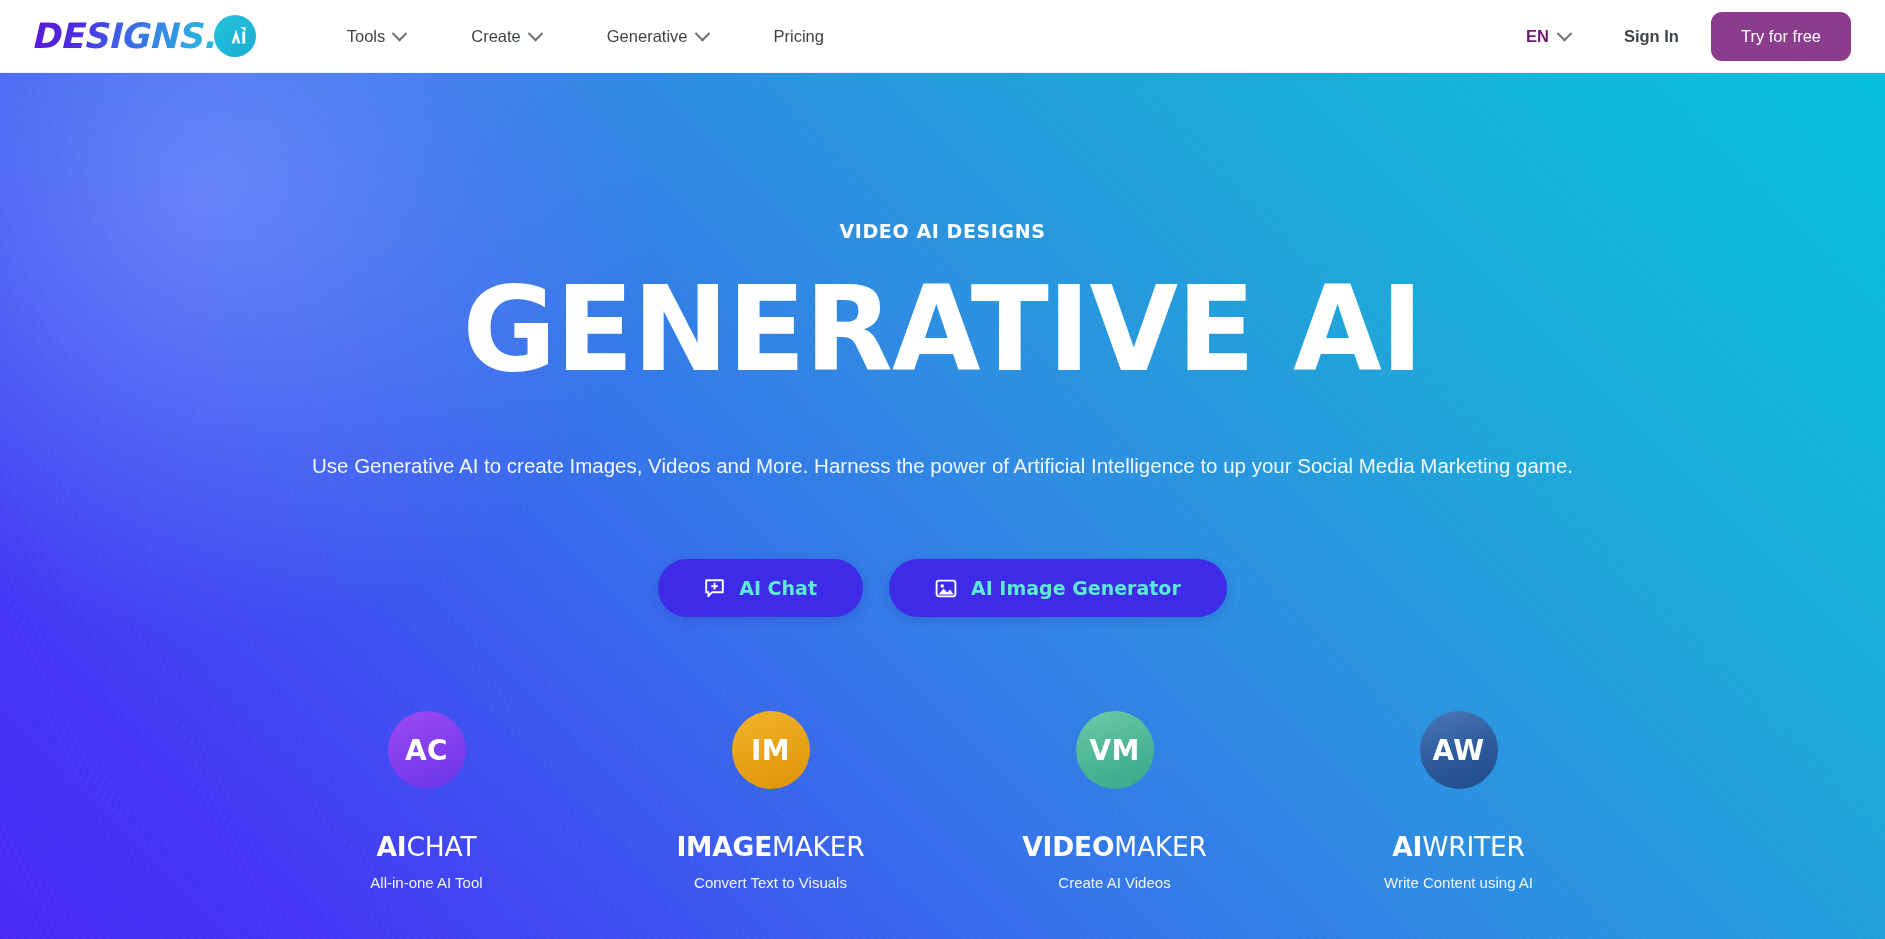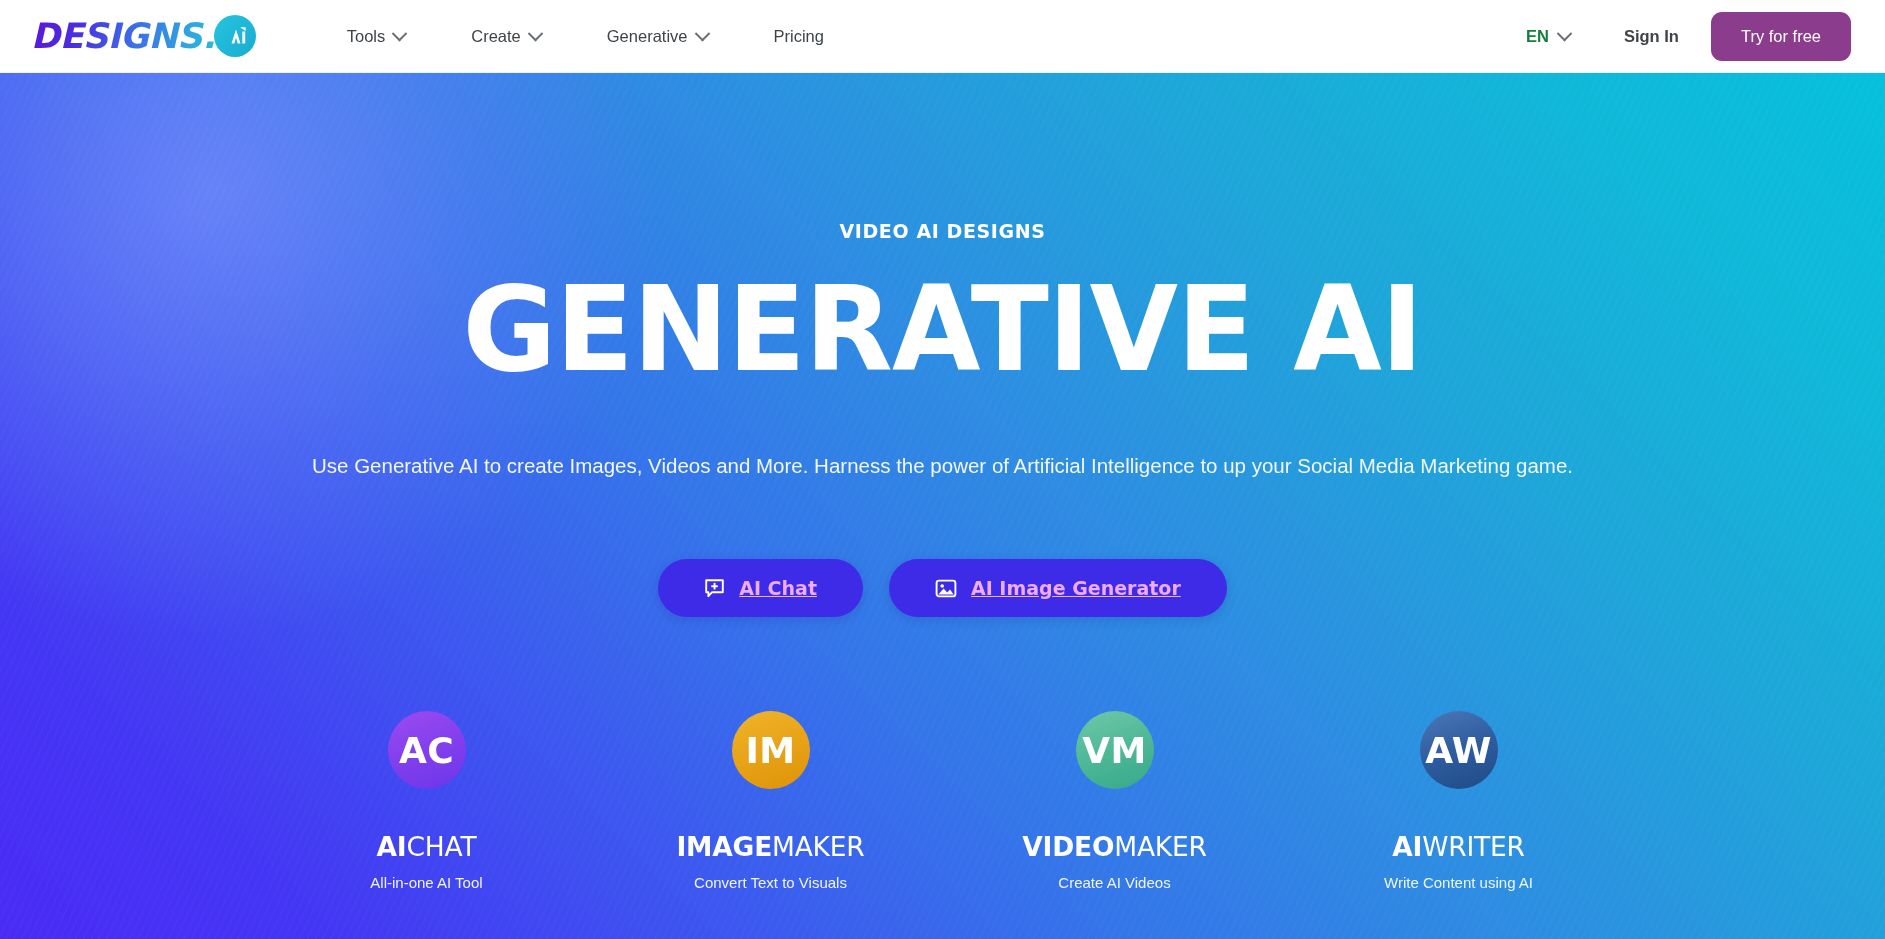--- a/index.html
+++ b/index.html
@@ -76,21 +76,21 @@
     border-bottom:2.2px solid #6b7076;
     transform:rotate(45deg) translate(-2px,-2px);
   }
   .header-right {
     margin-left:auto;
     display:flex;
     align-items:center;
   }
   .lang {
     display:flex; align-items:center; gap:10px;
-    font-size:16.5px; font-weight:600; color:#15803d;
+    font-size:16.5px; font-weight:600; color:#701a75;
     padding:0 22px; cursor:pointer;
   }
   .lang .chev {
     display:inline-block;
     width:11px; height:11px;
     border-right:2.2px solid #6b7076;
     border-bottom:2.2px solid #6b7076;
     transform:rotate(45deg) translate(-2px,-2px);
   }
   .signin {
@@ -178,53 +178,52 @@
     margin-top:78px;
     display:flex;
     justify-content:center;
     gap:26px;
   }
   .cta {
     display:flex;
     align-items:center;
     gap:14px;
     background:#3E2BE8;
-    color:#f0abfc;
+    color:#5eead4;
     border:none;
     border-radius:38px;
     padding:0 46px;
     height:58px;
     font-size:19px;
     font-weight:bold;
     cursor:pointer;
     font-family:"DejaVu Sans", sans-serif;
     box-shadow:0 3px 12px rgba(25,15,120,0.16);
     white-space:nowrap;
-    text-decoration:underline;
   }
   .cta svg { display:block; flex-shrink:0; }
 
   .features {
     margin-top:94px;
     display:flex;
     justify-content:center;
     gap:0;
   }
   .feature {
     width:344px;
     text-align:center;
     cursor:pointer;
   }
   .fcircle {
     width:78px; height:78px;
     border-radius:50%;
     margin:0 auto;
     display:flex; align-items:center; justify-content:center;
     color:#fff;
-    font-size:36px;
+    font-size:28px;
     font-weight:bold;
     font-family:"DejaVu Sans", sans-serif;
     letter-spacing:0.3px;
   }
   .fcircle.ac { background:linear-gradient(160deg,#9B4BF0 0%,#8540EE 45%,#6B36E8 100%); }
   .fcircle.im { background:linear-gradient(160deg,#F0B429 0%,#E8A317 50%,#DE9309 100%); }
   .fcircle.vm { background:linear-gradient(160deg,#6FC8A8 0%,#4FB897 50%,#34A98A 100%); }
   .fcircle.aw { background:linear-gradient(160deg,#4A78B8 0%,#2E5C9E 50%,#1F4A87 100%); }
 
   .ftitle {

